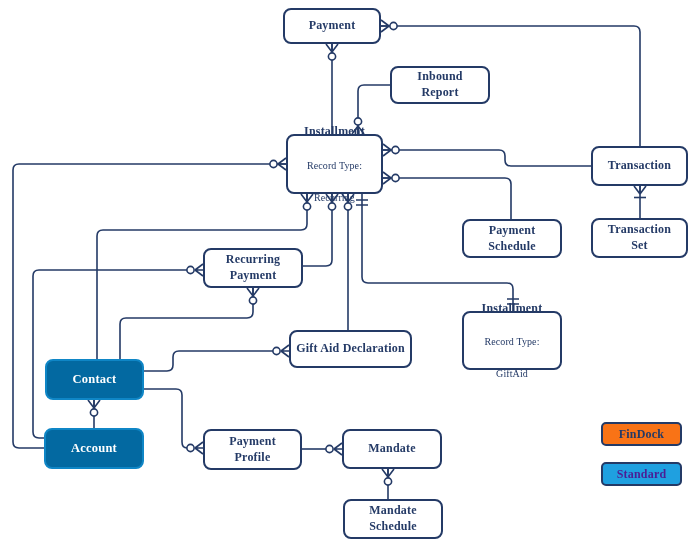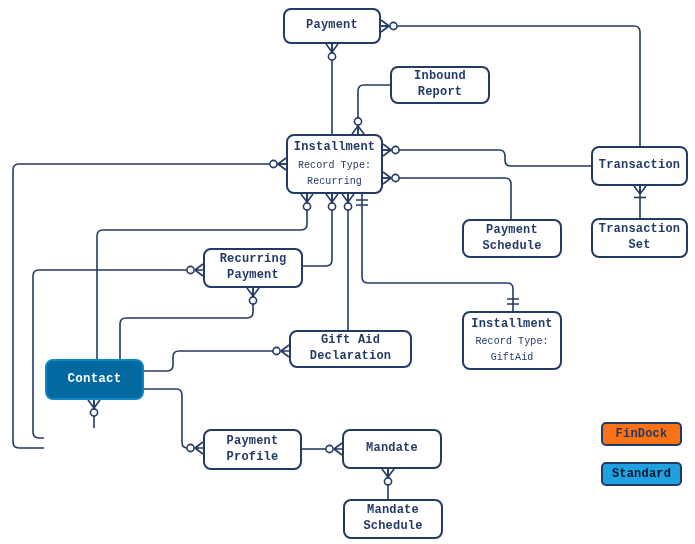--- a/index.html
+++ b/index.html
@@ -1,35 +1,35 @@
 <!DOCTYPE html>
 <html><head>
 <meta charset="utf-8">
 <style>
   html,body{margin:0;padding:0;background:#ffffff;}
   .canvas{
     position:relative;width:695px;height:544px;background:#ffffff;overflow:hidden;
-    font-family:Liberation Mono, monospace;
+    font-family:Liberation Serif, serif;
   }
   .wires{position:absolute;left:0;top:0;width:695px;height:544px;}
   .entity{
     position:absolute;box-sizing:border-box;
     background:#ffffff;border:2px solid #243a66;border-radius:8px;
     color:#243a66;display:flex;flex-direction:column;align-items:center;justify-content:center;
     text-align:center;font-size:12px;font-weight:600;line-height:1.3;letter-spacing:.2px;
   }
-  .entity .sub{font-size:10px;font-weight:400;margin-top:3px;letter-spacing:.1px;}
+  .entity .sub{font-size:10px;font-weight:400;margin-top:19px;letter-spacing:.1px;}
   .entity.standard{background:#0369a1;border-color:#0f86c6;color:#ffffff;font-weight:700;font-size:12.5px;}
   .legend-box{
     position:absolute;box-sizing:border-box;border:2px solid #243a66;border-radius:5px;
     display:flex;align-items:center;justify-content:center;
     font-size:12px;font-weight:700;letter-spacing:.2px;
   }
   .legend-box.findock{background:#f97316;color:#243a66;}
-  .legend-box.standard{background:#1fa0e0;color:#0f172a;}
+  .legend-box.standard{background:#1fa0e0;color:#4c1d95;}
 </style>
 </head>
 <body>
 
 <div class="canvas">
 
   <svg class="wires" viewBox="0 0 695 544" fill="none" stroke="#243a66" stroke-width="1.6">
 
     <g>
       <path d="M332,44 V134"></path>
@@ -160,20 +160,23 @@
   </div>
 
   <div class="entity" style="left:289px;top:330px;width:123px;height:38px">
     <span>Gift Aid Declaration</span>
   </div>
 
   <div class="entity standard" style="left:45px;top:359px;width:99px;height:41px">
     <span>Contact</span>
   </div>
 
+  <div class="entity standard" style="left:44px;top:428px;width:100px;height:41px">
+    <span>Account</span>
+  </div>
 
   <div class="entity" style="left:203px;top:429px;width:99px;height:41px;padding:12px 16px">
     <span>Payment Profile</span>
   </div>
 
   <div class="entity" style="left:342px;top:429px;width:100px;height:40px">
     <span>Mandate</span>
   </div>
 
   <div class="entity" style="left:343px;top:499px;width:100px;height:40px;padding:0 16px">

